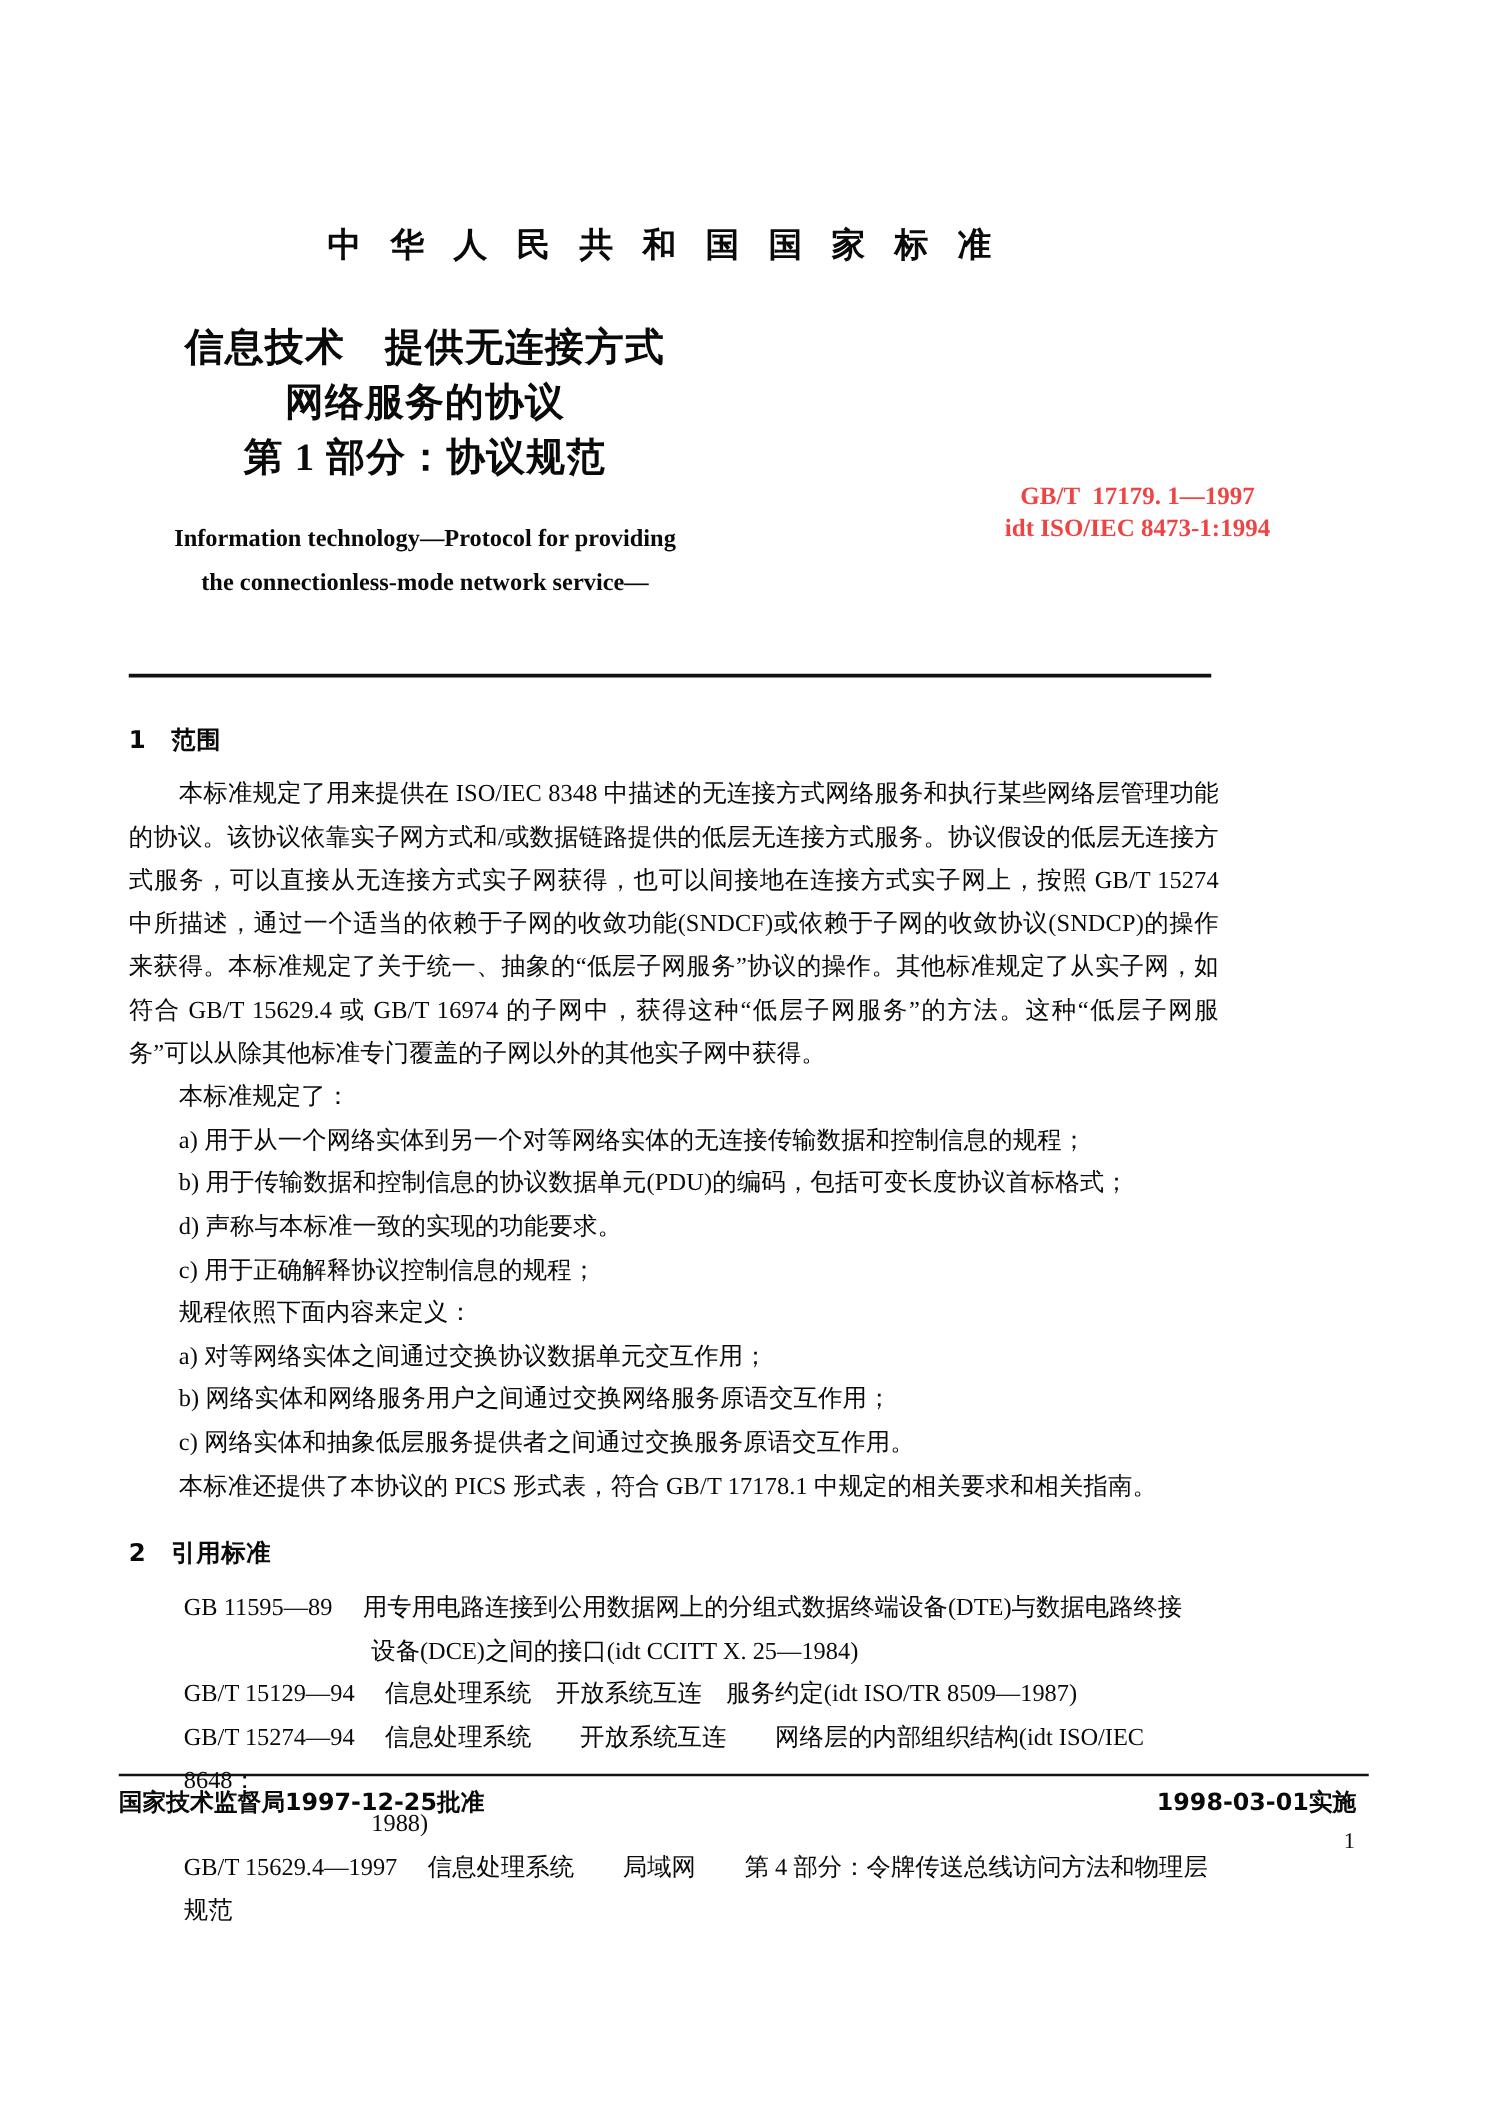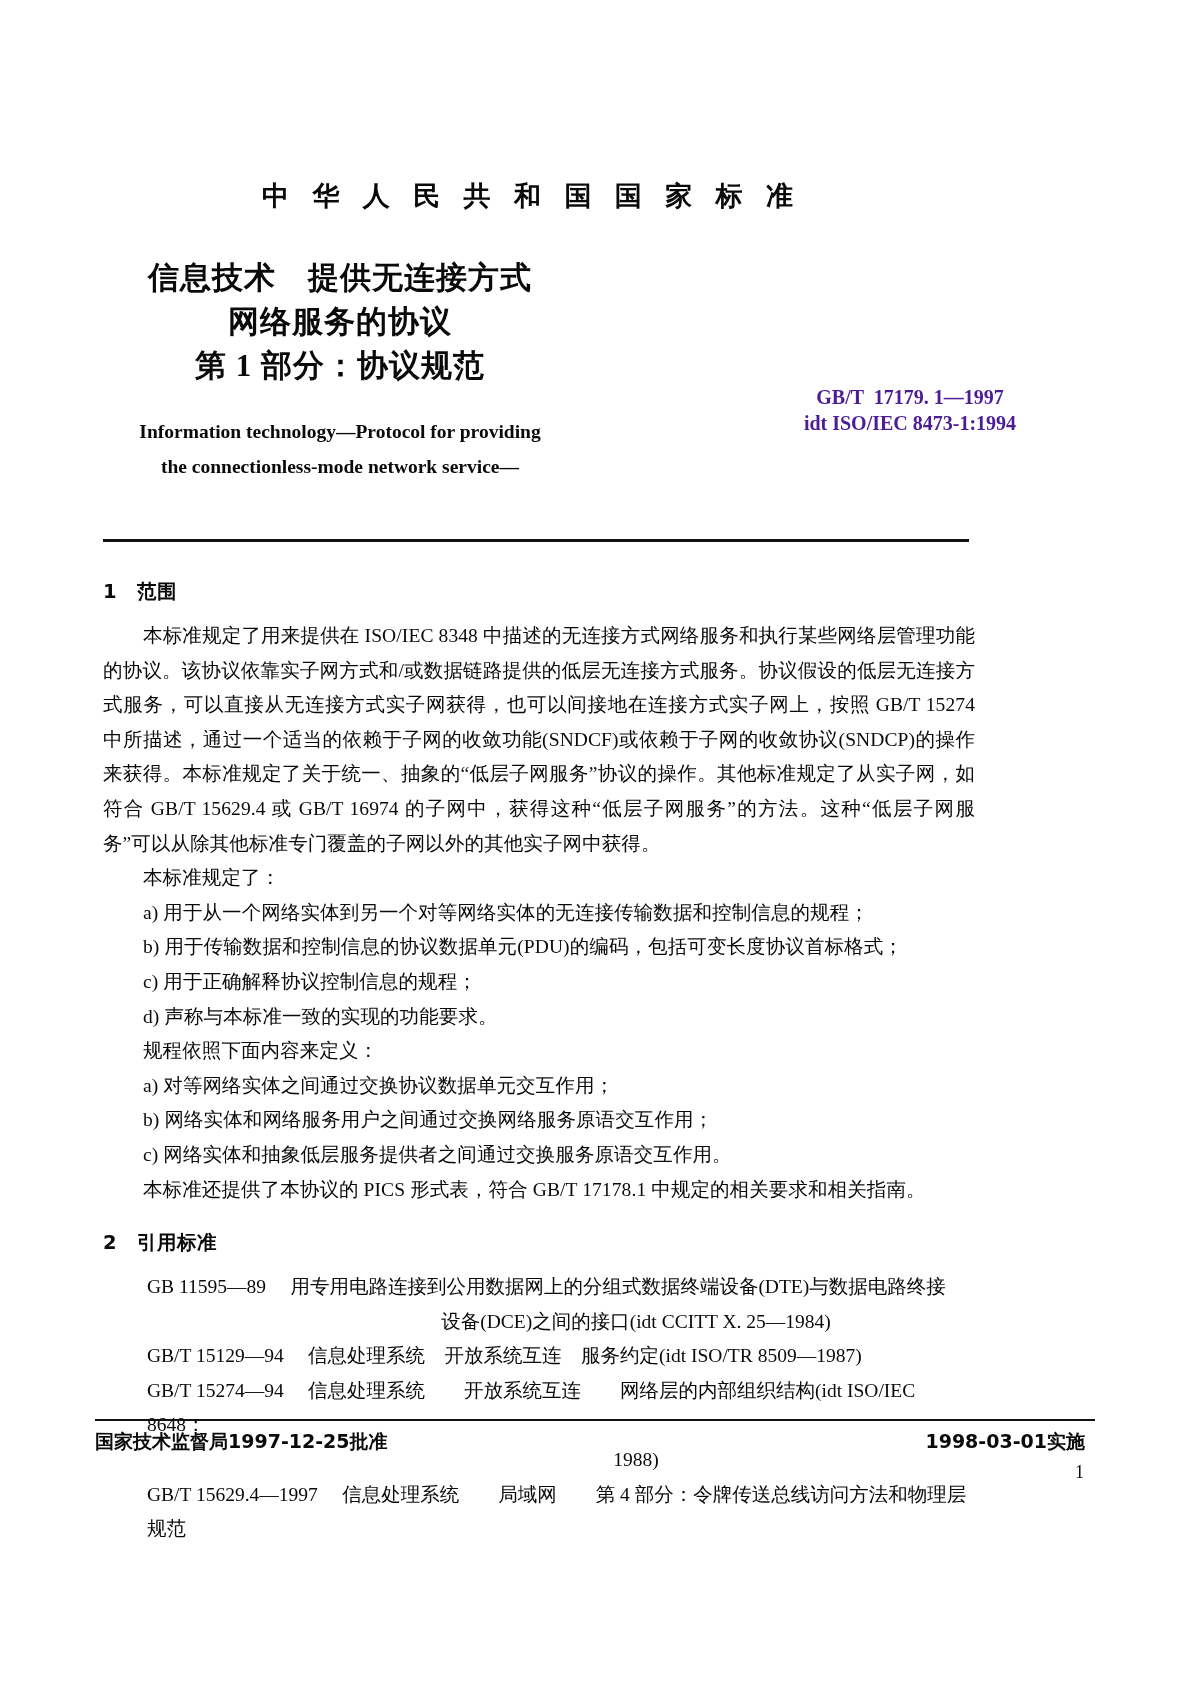--- a/index.html
+++ b/index.html
@@ -76,21 +76,21 @@
   }
 
   .std-number {
     position: absolute;
     left: 700px;
     top: 128px;
     width: 420px;
     text-align: center;
     font-family: "Liberation Serif", "DejaVu Serif", serif;
     font-weight: bold;
-    color: #4c1d95;
+    color: #ef4444;
   }
   .std-number .sn1 {
     font-size: 20px;
     line-height: 26px;
     white-space: pre;
   }
   .std-number .sn2 {
     font-size: 20px;
     line-height: 26px;
     white-space: pre;
@@ -167,21 +167,20 @@
     font-family: "Liberation Serif", "DejaVu Serif", serif;
     font-size: 19.5px;
     line-height: 34.6px;
     color: #0a0a0a;
     padding-left: 44px;
     text-indent: 0;
   }
   .ref-item .cont {
     display: block;
     padding-left: 150px;
-    text-align: center;
   }
 
   
   .footer {
     position: absolute;
     left: 95px;
     top: 1419px;
     width: 1000px;
     border-top: 2.5px solid #111;
     padding-top: 8px;
@@ -239,22 +238,22 @@
 
   <div class="body">
 
     <div class="sec-head">1　范围</div>
 
     <p class="para">本标准规定了用来提供在 ISO/IEC 8348 中描述的无连接方式网络服务和执行某些网络层管理功能的协议。该协议依靠实子网方式和/或数据链路提供的低层无连接方式服务。协议假设的低层无连接方式服务，可以直接从无连接方式实子网获得，也可以间接地在连接方式实子网上，按照 GB/T 15274 中所描述，通过一个适当的依赖于子网的收敛功能(SNDCF)或依赖于子网的收敛协议(SNDCP)的操作来获得。本标准规定了关于统一、抽象的“低层子网服务”协议的操作。其他标准规定了从实子网，如符合 GB/T 15629.4 或 GB/T 16974 的子网中，获得这种“低层子网服务”的方法。这种“低层子网服务”可以从除其他标准专门覆盖的子网以外的其他实子网中获得。</p>
     <p class="para">本标准规定了：</p>
 
     <p class="listitem">a) 用于从一个网络实体到另一个对等网络实体的无连接传输数据和控制信息的规程；</p>
     <p class="listitem">b) 用于传输数据和控制信息的协议数据单元(PDU)的编码，包括可变长度协议首标格式；</p>
+    <p class="listitem">d) 声称与本标准一致的实现的功能要求。</p>
     <p class="listitem">c) 用于正确解释协议控制信息的规程；</p>
-    <p class="listitem">d) 声称与本标准一致的实现的功能要求。</p>
 
     <p class="para">规程依照下面内容来定义：</p>
 
     <p class="listitem">a) 对等网络实体之间通过交换协议数据单元交互作用；</p>
     <p class="listitem">b) 网络实体和网络服务用户之间通过交换网络服务原语交互作用；</p>
     <p class="listitem">c) 网络实体和抽象低层服务提供者之间通过交换服务原语交互作用。</p>
 
     <p class="para">本标准还提供了本协议的 PICS 形式表，符合 GB/T 17178.1 中规定的相关要求和相关指南。</p>
 
     <div class="sec-head second">2　引用标准</div>

